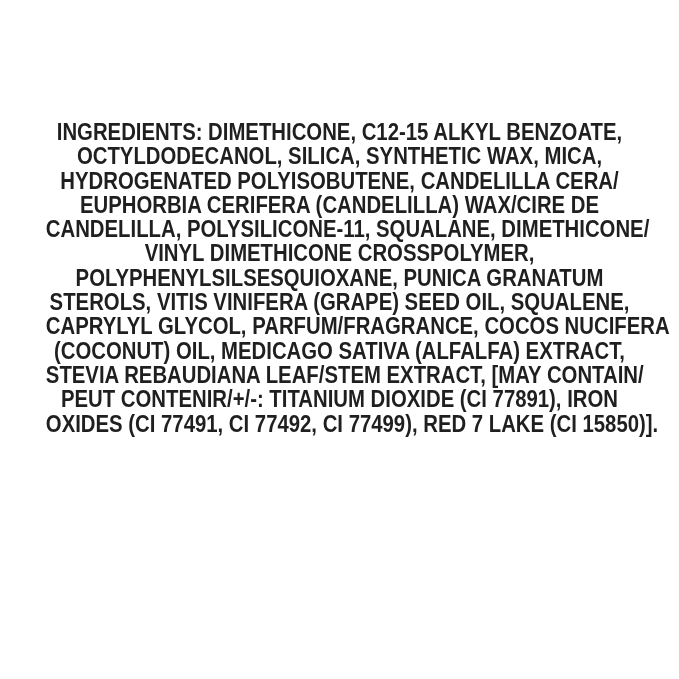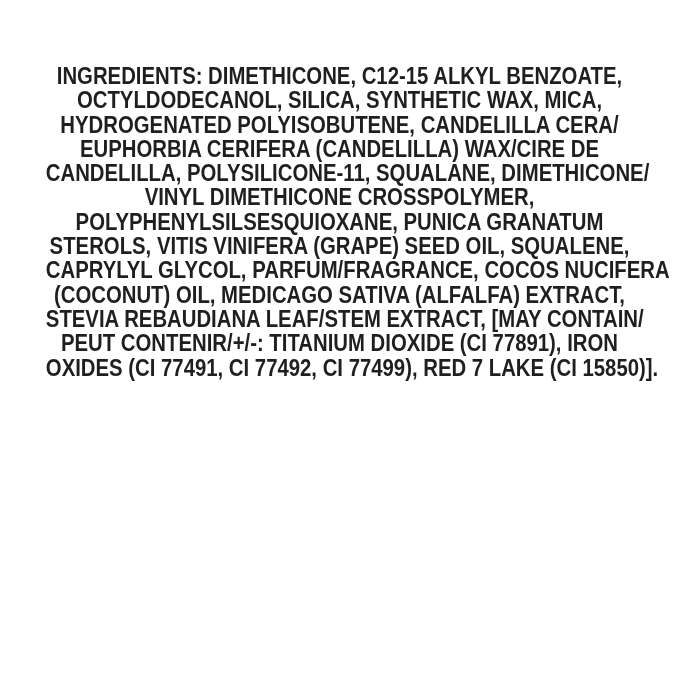--- a/index.html
+++ b/index.html
@@ -9,21 +9,21 @@
   body {
     width: 679px;
     height: 679px;
     background: #ffffff;
     overflow: hidden;
     font-family: "Liberation Sans", sans-serif;
   }
   .ingredients-panel {
     box-sizing: border-box;
     width: 679px;
-    padding-top: 64px;
+    padding-top: 120px;
   }
   .ingredients-text {
     width: 679px;
     transform: scaleX(0.865);
     transform-origin: 50% 0;
   }
   .ingredient-line {
     font-size: 23.5px;
     line-height: 24.3px;
     font-weight: 700;

